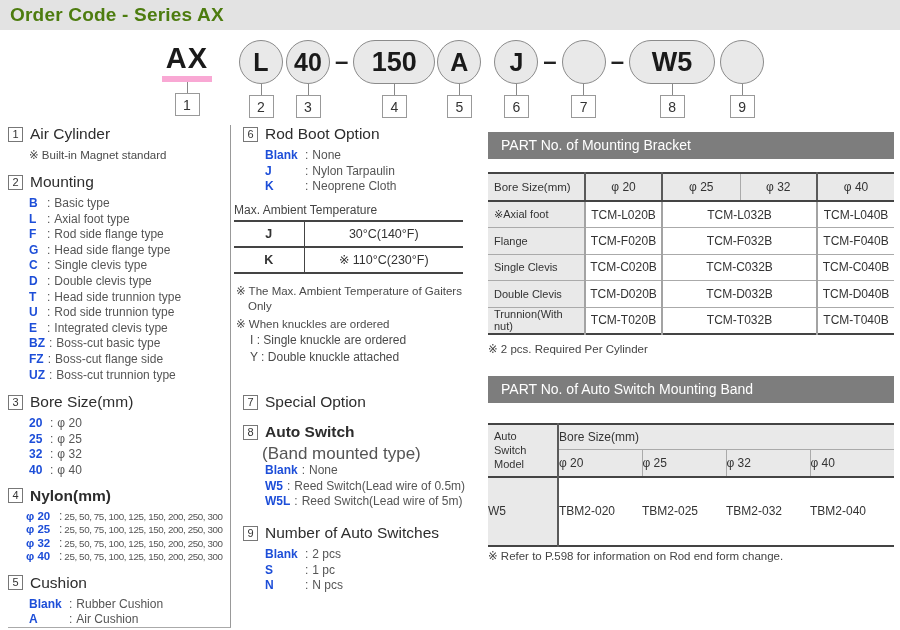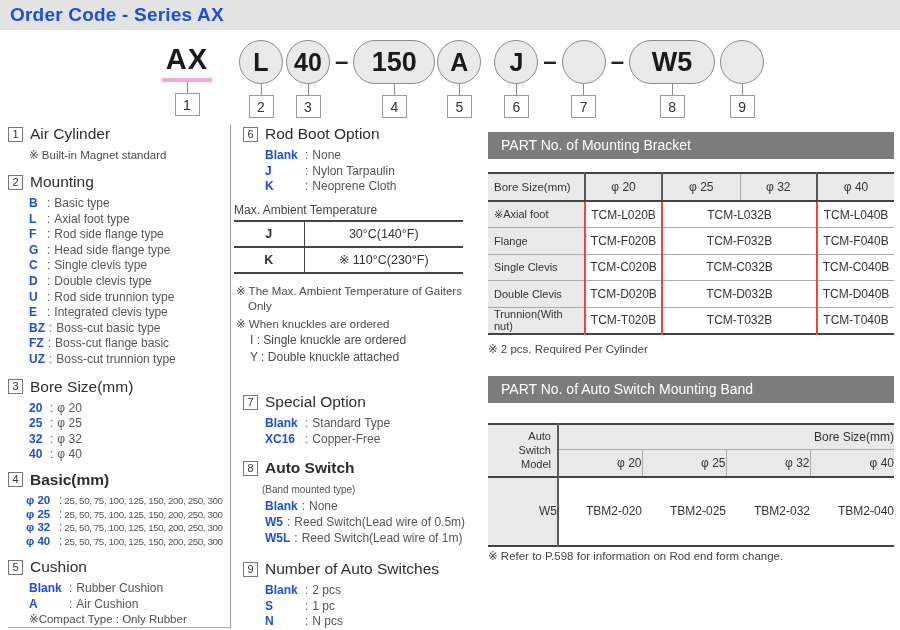--- a/index.html
+++ b/index.html
@@ -5,33 +5,33 @@
   * { margin:0; padding:0; box-sizing:border-box; }
   html,body { background:#fff; }
   .page {
     position:relative; width:900px; height:630px; background:#fff; overflow:hidden;
     font-family:"Liberation Sans","DejaVu Sans",sans-serif; color:#333;
   }
   
   .titlebar {
     position:absolute; left:0; top:0; width:100%; height:30px;
     background:#e3e3e3; line-height:30px; padding-left:10px;
-    font-size:19px; font-weight:bold; color:#1d4ed8; letter-spacing:0.2px;
+    font-size:19px; font-weight:bold; color:#4d7c0f; letter-spacing:0.2px;
   }
   
   .codeArea { position:absolute; left:162px; top:40px; display:flex; align-items:flex-start; }
   .tok { display:flex; flex-direction:column; align-items:center; }
   .shape {
     height:44px; display:flex; align-items:center; justify-content:center;
     font-weight:bold; font-size:25px; color:#1a1a1a;
   }
   .circle { width:44px; border-radius:50%; background:#e9e9e9; border:1px solid #8b8b8b; }
   .stadium { width:82px; border-radius:22px; background:#e9e9e9; border:1px solid #8b8b8b; font-size:27px; }
   .stadium.w5 { width:86px; }
-  .plain { font-size:29px; min-width:50px; border-bottom:4px solid #f9a8d4; height:42px; padding:0 3px; letter-spacing:1px; }
+  .plain { font-size:29px; min-width:50px; border-bottom:6px solid #f9a8d4; height:42px; padding:0 3px; letter-spacing:1px; }
   .conn { width:1px; height:11px; background:#888; }
   .numbox {
     width:25px; height:23px; border:1px solid #999; background:#fff;
     display:flex; align-items:center; justify-content:center; font-size:14px; color:#333;
   }
   .dashTok { margin:0 5px; }
   .dash { height:44px; line-height:42px; font-size:24px; font-weight:bold; color:#222; }
   .mL27{margin-left:27px} .mL3{margin-left:3px} .mL2{margin-left:2px} .mL13{margin-left:13px} .mL5{margin-left:5px}
   
   .colL { position:absolute; left:8px; top:125px; width:223px; height:503px;
@@ -52,43 +52,43 @@
   .mt10{margin-top:10px} .mt8{margin-top:8px} .mt12{margin-top:12px} .mt14{margin-top:14px} .mt28{margin-top:28px}
   .s2 .k{min-width:14px} .s3 .k{min-width:17px} .sw .k{min-width:36px}
   .s4{padding-left:18px}
   .s4 .item{line-height:13.6px}
   .s4 .k{min-width:31px; font-size:11.5px}
   .s4 .sep{margin:0 2px}
   .s4 .d{font-size:9.8px; letter-spacing:-0.4px; color:#555}
   
   .colM .secTitle{margin-left:9px}
   .colM .items{padding-left:31px}
-  .subTitle{font-size:10px;color:#555;padding-left:28px;line-height:15px;margin-bottom:2px}
+  .subTitle{font-size:17px;color:#555;padding-left:28px;line-height:15px;margin-bottom:2px}
   .tempLabel{font-size:12px;color:#444;margin-top:8px}
   .tempTbl{width:229px;border-collapse:collapse;table-layout:fixed;margin-top:3px;border-top:2px solid #444}
   .tempTbl td{height:26px;text-align:center;font-size:12.5px;color:#333;border-bottom:2px solid #444;background:#fff}
   .tempTbl td.tk{border-right:1px solid #444;font-weight:bold}
   .mNotes{margin-top:10px}
   .mNote{font-size:11.5px;color:#4a4a4a;line-height:15.5px;padding-left:14px;text-indent:-12px;margin-top:2px;width:230px}
   .mSub{font-size:12px;color:#4a4a4a;line-height:15.5px;padding-left:16px;margin-top:1px}
   
   .grayBar{height:27px;background:#7d7d7d;color:#fff;font-size:14px;line-height:27px;padding-left:13px}
   .tbl{border-collapse:collapse;table-layout:fixed;width:406px;border-top:2px solid #444;border-bottom:2px solid #444;background:#fff}
   .tbl th{font-weight:normal}
   .bracket{margin-top:13px}
   .bracket th{background:#e9e9e9;height:28px;font-size:12px;color:#333;border-right:2px solid #5a5a5a;border-bottom:2px solid #444}
   .bracket th.thin{border-right:1px solid #aaa}
   .bracket th.lab{text-align:left;padding-left:6px;font-size:11.5px}
-  .bracket td{height:26.5px;font-size:12px;color:#333;text-align:center;border-right:2px solid #ef4444;border-bottom:1px solid #aaa}
+  .bracket td{height:26.5px;font-size:12px;color:#333;text-align:center;border-right:2px solid #a3a3a3;border-bottom:1px solid #aaa}
   .bracket td.lab{background:#e9e9e9;text-align:left;padding-left:6px;font-size:11px}
   .bracket tr>*:last-child{border-right:none}
   .bracket tbody tr:last-child td{border-bottom:none}
   .tblNote{font-size:11.5px;color:#444;margin-top:7px}
   .band{margin-top:20px}
-  .band th,.band td{font-size:12px;color:#333;text-align:right}
+  .band th,.band td{font-size:12px;color:#333;text-align:left}
   .band th.model{background:#e9e9e9;font-size:11px;line-height:14px;border-right:2px solid #5a5a5a;padding:0 6px}
   .band td.model{background:#e9e9e9;border-right:2px solid #5a5a5a;font-weight:normal}
   .band th.group{background:#e9e9e9;height:26px;border-bottom:1px solid #aaa}
   .band .size{background:#e9e9e9;height:27px;border-right:1px solid #aaa}
   .band .size:last-child{border-right:none}
   .band .dataRow td{border-top:2px solid #444;height:69px}
   .band .dataRow td:last-child{border-right:none}
   .bandNote{margin-top:2px}
 </style>
 </head>
@@ -178,28 +178,29 @@
           <div class="item"><span class="k">L</span><span class="sep">:</span><span class="d">Axial foot type</span></div>
 
           <div class="item"><span class="k">F</span><span class="sep">:</span><span class="d">Rod side flange type</span></div>
 
           <div class="item"><span class="k">G</span><span class="sep">:</span><span class="d">Head side flange type</span></div>
 
           <div class="item"><span class="k">C</span><span class="sep">:</span><span class="d">Single clevis type</span></div>
 
           <div class="item"><span class="k">D</span><span class="sep">:</span><span class="d">Double clevis type</span></div>
 
+          <div class="item"><span class="k">T</span><span class="sep">:</span><span class="d">Head side trunnion type</span></div>
 
           <div class="item"><span class="k">U</span><span class="sep">:</span><span class="d">Rod side trunnion type</span></div>
 
           <div class="item"><span class="k">E</span><span class="sep">:</span><span class="d">Integrated clevis type</span></div>
 
           <div class="item"><span class="k">BZ</span><span class="sep">:</span><span class="d">Boss-cut basic type</span></div>
 
-          <div class="item"><span class="k">FZ</span><span class="sep">:</span><span class="d">Boss-cut flange basic</span></div>
+          <div class="item"><span class="k">FZ</span><span class="sep">:</span><span class="d">Boss-cut flange side</span></div>
 
           <div class="item"><span class="k">UZ</span><span class="sep">:</span><span class="d">Boss-cut trunnion type</span></div>
         </div>
     </div>
 
     <div class="sec mt10">
       <div class="secTitle">
         <span class="numSq">3</span>
         <span class="tTxt">Bore Size(mm)</span>
       </div>
@@ -211,21 +212,21 @@
 
           <div class="item"><span class="k">32</span><span class="sep">:</span><span class="d">φ 32</span></div>
 
           <div class="item"><span class="k">40</span><span class="sep">:</span><span class="d">φ 40</span></div>
         </div>
     </div>
 
     <div class="sec mt8">
       <div class="secTitle bold">
         <span class="numSq">4</span>
-        <span class="tTxt">Basic(mm)</span>
+        <span class="tTxt">Nylon(mm)</span>
       </div>
       <div class="items s4">
 
           <div class="item"><span class="k">φ 20</span><span class="sep">:</span><span class="d">25, 50, 75, 100, 125, 150, 200, 250, 300</span></div>
 
           <div class="item"><span class="k">φ 25</span><span class="sep">:</span><span class="d">25, 50, 75, 100, 125, 150, 200, 250, 300</span></div>
 
           <div class="item"><span class="k">φ 32</span><span class="sep">:</span><span class="d">25, 50, 75, 100, 125, 150, 200, 250, 300</span></div>
 
           <div class="item"><span class="k">φ 40</span><span class="sep">:</span><span class="d">25, 50, 75, 100, 125, 150, 200, 250, 300</span></div>
@@ -286,41 +287,35 @@
         <div class="mSub">I : Single knuckle are ordered</div>
         <div class="mSub">Y : Double knuckle attached</div>
       </div>
     </div>
 
     <div class="sec mt28">
       <div class="secTitle">
         <span class="numSq">7</span>
         <span class="tTxt">Special Option</span>
       </div>
-      <div class="items sw">
-
-          <div class="item"><span class="k">Blank</span><span class="sep">:</span><span class="d">Standard Type</span></div>
-
-          <div class="item"><span class="k">XC16</span><span class="sep">:</span><span class="d">Copper-Free</span></div>
-        </div>
     </div>
 
     <div class="sec mt12">
       <div class="secTitle bold">
         <span class="numSq">8</span>
         <span class="tTxt">Auto Switch</span>
       </div>
       <div class="subTitle">(Band mounted type)</div>
       <div class="items">
 
           <div class="item"><span class="k">Blank</span><span class="sep">:</span><span class="d">None</span></div>
 
           <div class="item"><span class="k">W5</span><span class="sep">:</span><span class="d">Reed Switch(Lead wire of 0.5m)</span></div>
 
-          <div class="item"><span class="k">W5L</span><span class="sep">:</span><span class="d">Reed Switch(Lead wire of 1m)</span></div>
+          <div class="item"><span class="k">W5L</span><span class="sep">:</span><span class="d">Reed Switch(Lead wire of 5m)</span></div>
         </div>
     </div>
 
     <div class="sec mt14">
       <div class="secTitle">
         <span class="numSq">9</span>
         <span class="tTxt">Number of Auto Switches</span>
       </div>
       <div class="items sw">
 

